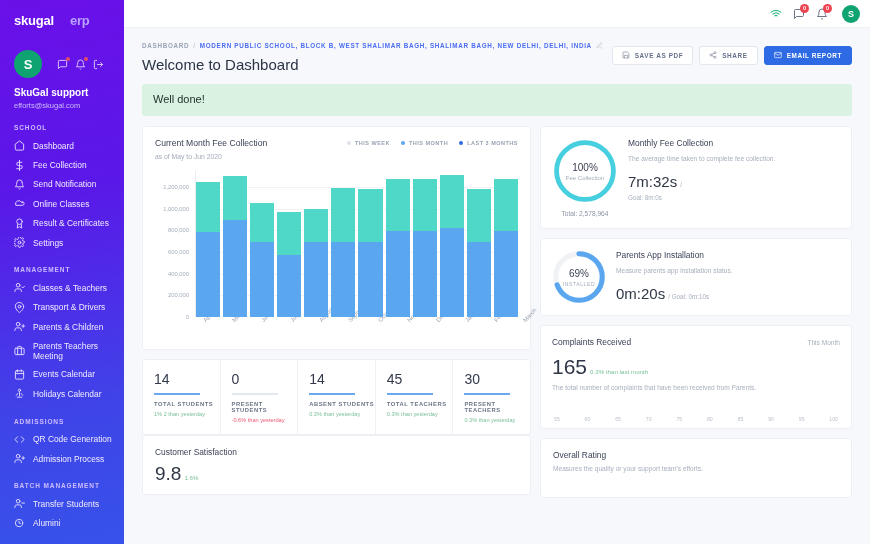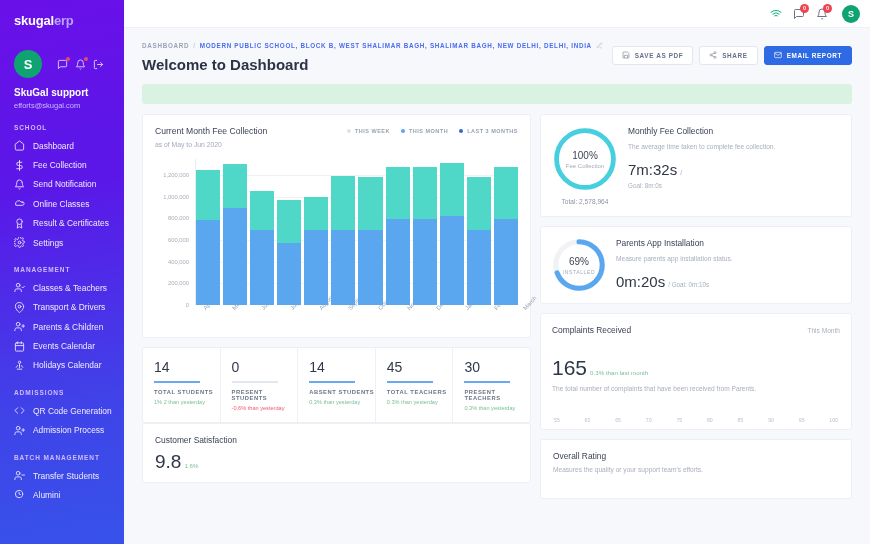--- a/index.html
+++ b/index.html
@@ -13,21 +13,21 @@
   .app { display: flex; width: 870px; height: 544px; }
 
   
   .sidebar {
     width: 124px; height: 544px; flex: 0 0 124px;
     background: linear-gradient(170deg,#6a10e8 0%,#5a18e8 35%,#3f44e8 75%,#3752ea 100%);
     color: #fff; position: relative; overflow: hidden;
   }
   .brand { padding: 13px 0 0 14px; font-size: 13px; font-weight: bold; letter-spacing: -.2px; }
   .brand .b1 { color: #ffffff; }
-  .brand .b2 { color: #b9a2ff; }
+  .brand .b2 { color: #b9a2ff; padding-left: 16px; }
 
   .user-block { padding: 22px 0 0 14px; }
   .avatar-row { display:flex; align-items:flex-start; }
   .avatar-lg {
     width: 28px; height: 28px; border-radius: 50%;
     background: #0ea371; color: #fff; font-size: 13px; font-weight: bold;
     display: flex; align-items: center; justify-content: center;
   }
   .side-icons { display: flex; gap: 7px; margin-left: 15px; margin-top: 9px; }
   .side-icons .ic { position: relative; width: 11px; height: 11px; opacity:.92; }
@@ -67,21 +67,21 @@
     width: 18px; height: 18px; border-radius: 50%; background: #0ea371;
     color: #fff; font-size: 9px; font-weight: bold;
     display: flex; align-items: center; justify-content: center; margin-left: 3px;
   }
 
   .content { padding: 14px 18px 0 18px; }
   .crumb { font-size: 6.3px; letter-spacing: .7px; font-weight: bold; color: #9aa3b5; text-transform: uppercase; display:flex; align-items:center; gap:4px; }
   .crumb .link { color: #4a6cf0; }
   .crumb .sep { color: #c5cbd8; }
   .pencil { width: 7px; height: 7px; opacity:.6; }
-  h1.page-title { font-size: 15px; font-weight: bold; color: #2b3445; margin-top: 7px; }
+  h1.page-title { font-size: 15px; font-weight: normal; color: #2b3445; margin-top: 7px; }
 
   .title-row { display: flex; align-items: flex-start; justify-content: space-between; }
   .actions { display: flex; gap: 6px; margin-top: 4px; }
   .btn {
     display: flex; align-items: center; gap: 5px; height: 19px;
     padding: 0 9px; border: 1px solid #e2e6ef; border-radius: 3px;
     background: #fff; font-size: 6.4px; font-weight: bold; letter-spacing: .6px;
     color: #66708a; cursor: pointer; text-transform: uppercase;
   }
   .btn.primary { background: #2d6ae3; border-color: #2d6ae3; color: #fff; }
@@ -149,21 +149,21 @@
   .mini-desc { font-size: 6.6px; color: #a8afbd; margin-top: 5px; line-height: 1.45; }
   .mini-big { font-size: 15px; color: #2f3747; margin-top: 9px; }
   .mini-goal { font-size: 6.3px; color: #a8afbd; margin-top: 4px; }
   .mini-goal.inline { display: inline; margin-left: 3px; }
   .total-under { text-align: center; font-size: 6.6px; color: #8d95a5; margin-top: 6px; }
 
   .cmp { padding: 11px 11px 6px 11px; margin-bottom: 9px; }
   .cmp-head { display: flex; justify-content: space-between; align-items: baseline; }
   .cmp-title { font-size: 8.4px; color: #3c4257; }
   .cmp-when { font-size: 6.6px; color: #a8afbd; }
-  .cmp-num { font-size: 21px; color: #2f3747; margin-top: 21px; display: inline-block; }
+  .cmp-num { font-size: 21px; color: #2f3747; margin-top: 8px; display: inline-block; }
   .cmp-pct { font-size: 6.2px; color: #7bbf9a; margin-left: 3px; }
   .cmp-desc { font-size: 6.6px; color: #a8afbd; margin-top: 4px; line-height: 1.6; }
   .cmp-axis { display: flex; justify-content: space-between; margin-top: 22px; padding: 0 2px; }
   .cmp-axis span { font-size: 5.2px; color: #b9bfcb; }
 
   .bottom { display: flex; gap: 9px; margin-top: 0; }
   .bc { padding: 11px 12px; height: 60px; }
   .bc-title { font-size: 8.4px; color: #3c4257; }
   .bc-num { font-size: 19px; color: #2f3747; margin-top: 6px; display:inline-block; }
   .bc-pct { font-size: 6.2px; color: #7bbf9a; margin-left: 3px; }
@@ -287,20 +287,29 @@
         <div class="nav-item">
           <span class="nav-ico">
             <svg viewBox="0 0 24 24">
               <path d="M16 21v-2a4 4 0 0 0-4-4H6a4 4 0 0 0-4 4v2" fill="none" stroke="#efe9ff" stroke-width="2" stroke-linecap="round" stroke-linejoin="round"></path>
               <circle cx="9" cy="7" r="4" fill="none" stroke="#efe9ff" stroke-width="2" stroke-linecap="round" stroke-linejoin="round"></circle>
               <line x1="20" y1="8" x2="20" y2="14" fill="none" stroke="#efe9ff" stroke-width="2" stroke-linecap="round" stroke-linejoin="round"></line>
               <line x1="23" y1="11" x2="17" y2="11" fill="none" stroke="#efe9ff" stroke-width="2" stroke-linecap="round" stroke-linejoin="round"></line>
             </svg>
           </span>
           <span>Parents &amp; Children</span>
+        </div>
+        <div class="nav-item">
+          <span class="nav-ico">
+            <svg viewBox="0 0 24 24">
+              <rect x="2" y="7" width="20" height="14" rx="2" fill="none" stroke="#efe9ff" stroke-width="2" stroke-linecap="round" stroke-linejoin="round"></rect>
+              <path d="M16 21V5a2 2 0 0 0-2-2h-4a2 2 0 0 0-2 2v16" fill="none" stroke="#efe9ff" stroke-width="2" stroke-linecap="round" stroke-linejoin="round"></path>
+            </svg>
+          </span>
+          <span>Parents Teachers Meeting</span>
         </div>
         <div class="nav-item">
           <span class="nav-ico">
             <svg viewBox="0 0 24 24">
               <rect x="3" y="4" width="18" height="18" rx="2" fill="none" stroke="#efe9ff" stroke-width="2" stroke-linecap="round" stroke-linejoin="round"></rect>
               <line x1="16" y1="2" x2="16" y2="6" fill="none" stroke="#efe9ff" stroke-width="2" stroke-linecap="round" stroke-linejoin="round"></line>
               <line x1="8" y1="2" x2="8" y2="6" fill="none" stroke="#efe9ff" stroke-width="2" stroke-linecap="round" stroke-linejoin="round"></line>
               <line x1="3" y1="10" x2="21" y2="10" fill="none" stroke="#efe9ff" stroke-width="2" stroke-linecap="round" stroke-linejoin="round"></line>
             </svg>
           </span>
@@ -427,20 +436,21 @@
             <span><svg viewBox="0 0 24 24" fill="none" stroke="#ffffff" stroke-width="2">
                   <rect x="2" y="4" width="20" height="16" rx="2"></rect>
                   <polyline points="2,6 12,13 22,6"></polyline>
                 </svg></span>
             <span>EMAIL REPORT</span>
           </button>
         </div>
       </div>
 
       <div class="banner">
+        <h2>Well done!</h2>
       </div>
 
       <div class="grid">
 
         <div class="col-left">
 
           <div class="card chart-card">
             <div class="chart-head">
               <div>
                 <div class="chart-title">Current Month Fee Collection</div>

